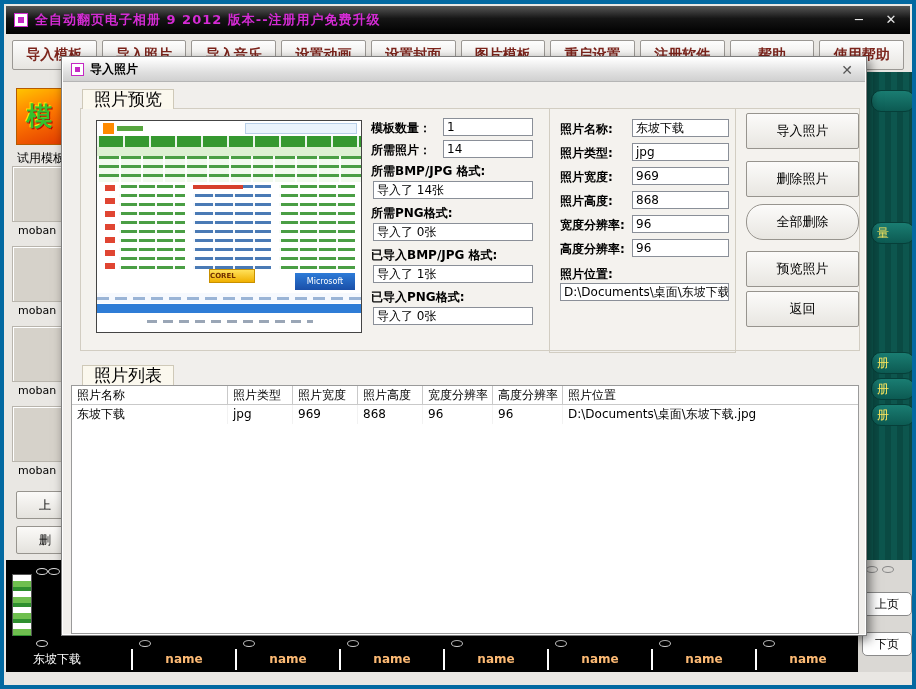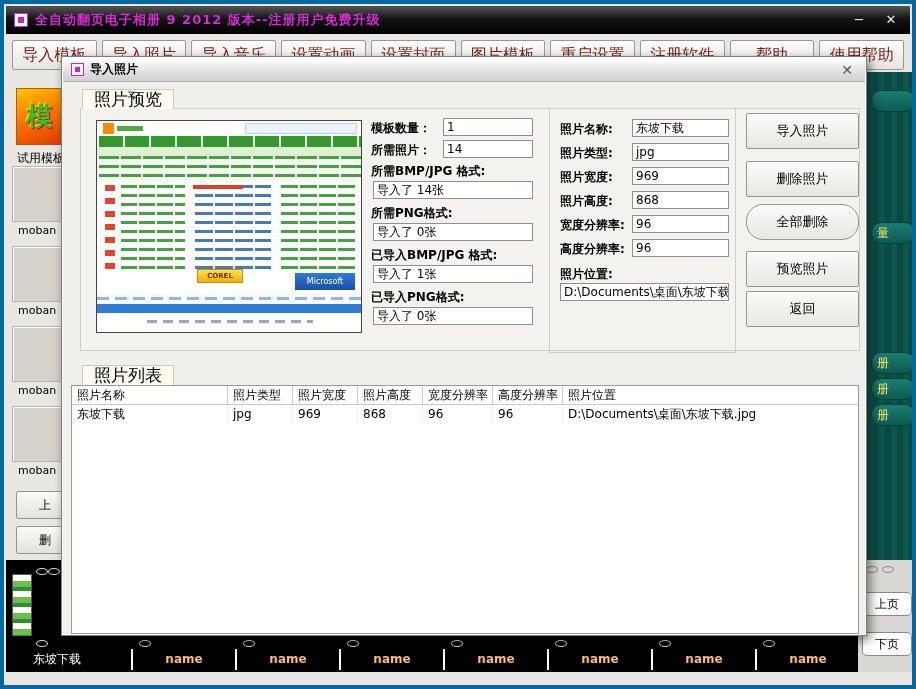--- a/index.html
+++ b/index.html
@@ -13,21 +13,21 @@
     display:flex; align-items:center; padding:0 8px; gap:7px; }
   .win-icon { width:14px; height:14px; background:#fff; border:1px solid #d02bd0; position:relative; flex:0 0 auto; }
   .win-icon::after { content:""; position:absolute; left:3px; top:3px; right:3px; bottom:3px; background:#c428c4; }
   .win-title { color:#d42bd4; font-weight:bold; font-size:13px; letter-spacing:1px; white-space:nowrap; }
   .win-controls { margin-left:auto; display:flex; gap:10px; }
   .win-btn { color:#e6e6e6; width:22px; text-align:center; font-size:13px; line-height:20px; }
 
   
   .toolbar { position:absolute; left:8px; top:36px; right:8px; height:30px; display:flex; gap:5px; z-index:2; }
   .tb-btn { flex:1; background:linear-gradient(180deg,#fdfdfd,#e7e5e1); border:1px solid #9b9894; border-radius:2px;
-    color:#7c241c; font-weight:normal; font-size:16px; display:flex; align-items:center; justify-content:center;
+    color:#7c241c; font-weight:bold; font-size:14px; display:flex; align-items:center; justify-content:center;
     white-space:nowrap; overflow:hidden; }
 
   
   .tpl-icon { position:absolute; left:12px; top:84px; width:47px; height:57px;
     background:linear-gradient(160deg,#ffc400,#ff7a00 45%,#e23c00); border:1px solid #b55a00;
     display:flex; align-items:center; justify-content:center; z-index:1; }
   .tpl-char { color:#35c22d; font-size:26px; font-weight:bold; text-shadow:1px 1px 0 #c00000,-1px -1px 0 #ffe400; }
   .trial-label { position:absolute; left:13px; top:146px; font-size:12px; z-index:1; }
   .moban-slot { position:absolute; left:8px; width:62px; height:56px; background:#d6d2ca;
     border:1px solid #b9b5ad; box-shadow:inset 1px 1px 0 #fff; z-index:1; }
@@ -95,22 +95,22 @@
   .pv-colA { left:22px; top:64px; width:66px; height:90px;
     background-image:repeating-linear-gradient(90deg,rgba(255,255,255,.95) 0 2px,transparent 2px 18px),
       repeating-linear-gradient(180deg,#4a9e44 0 3px,#ffffff 3px 9px); }
   .pv-colB { left:96px; top:64px; width:78px; height:84px;
     background-image:repeating-linear-gradient(90deg,rgba(255,255,255,.95) 0 2px,transparent 2px 20px),
       repeating-linear-gradient(180deg,#4a7ab5 0 3px,#ffffff 3px 9px); }
   .pv-redhead { left:96px; top:64px; width:50px; height:4px; background:#d6402c; }
   .pv-colC { left:182px; top:64px; width:76px; height:84px;
     background-image:repeating-linear-gradient(90deg,rgba(255,255,255,.95) 0 2px,transparent 2px 19px),
       repeating-linear-gradient(180deg,#4a9e44 0 3px,#ffffff 3px 9px); }
-  .pv-corel { left:100px; top:148px; width:46px; height:14px; background:linear-gradient(180deg,#ffe15a,#f0b000);
-    border:1px solid #c89000; color:#703000; font-size:7px; font-weight:bold; text-align:center; line-height:13px; }
+  .pv-corel { left:112px; top:148px; width:46px; height:14px; background:linear-gradient(180deg,#ffe15a,#f0b000);
+    border:1px solid #c89000; color:#703000; font-size:7px; font-weight:bold; line-height:13px; }
   .pv-ms { left:198px; top:152px; width:60px; height:17px; background:linear-gradient(180deg,#2d7bd8,#1a4fa8);
     color:#fff; font-size:8px; text-align:center; line-height:17px; }
   .pv-linkrow { left:0; top:172px; width:266px; height:10px; background:#f6f9fe;
     background-image:repeating-linear-gradient(90deg,#9ab4d6 0 12px,transparent 12px 18px); background-size:100% 3px;
     background-position:0 4px; background-repeat:no-repeat; }
   .pv-bluebar { left:0; top:183px; width:266px; height:9px; background:#2e7cd6; }
   .pv-dashes { left:50px; top:199px; width:166px; height:3px;
     background:repeating-linear-gradient(90deg,#9aa6b6 0 10px,transparent 10px 16px); }
 
   .label { font-size:12px; font-weight:bold; white-space:nowrap; position:absolute; }

